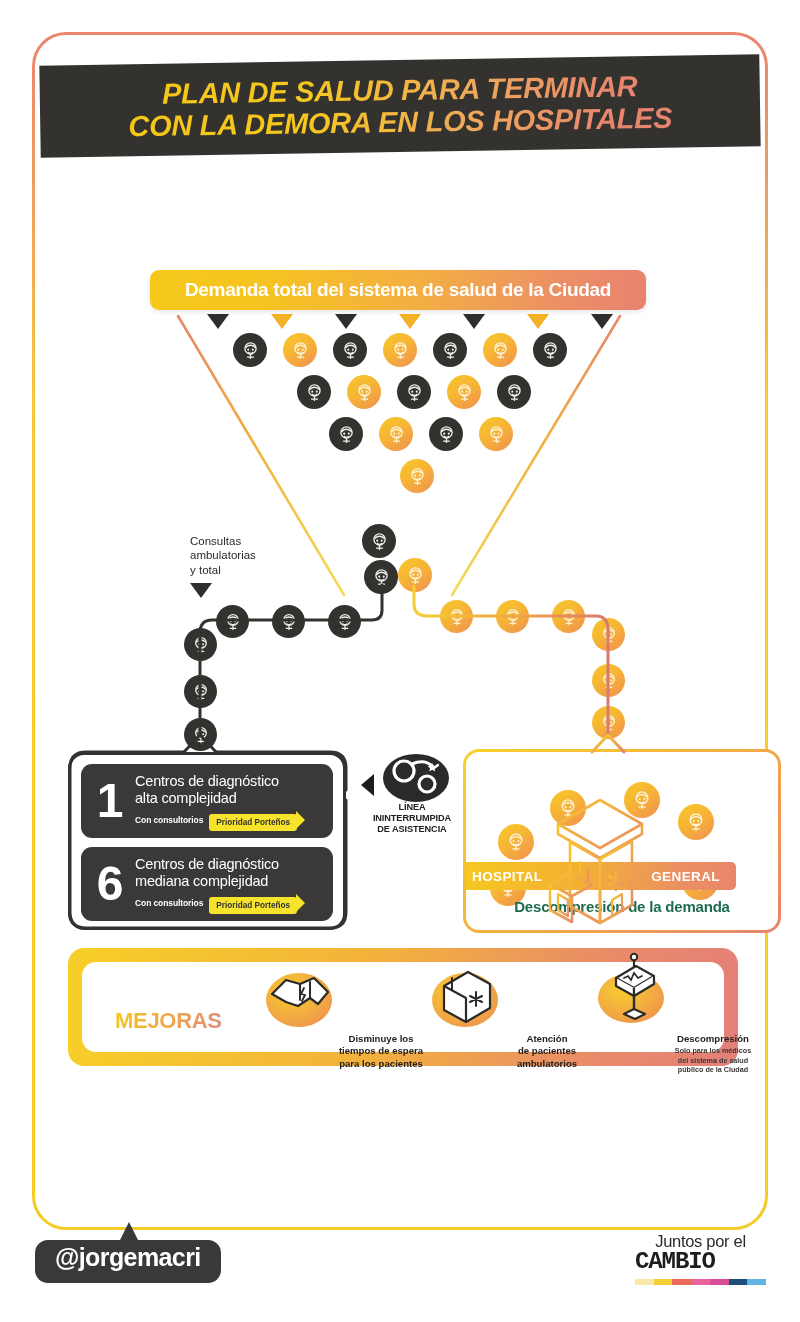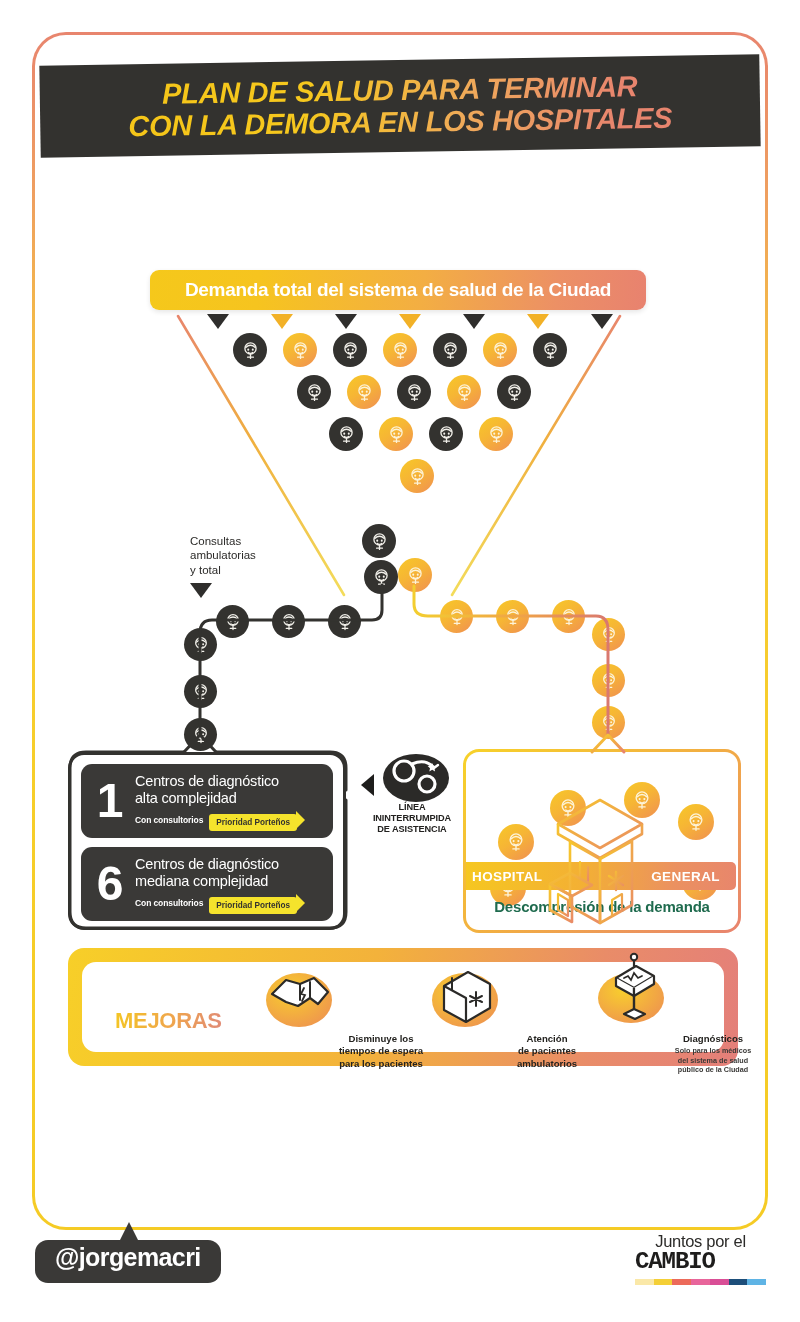--- a/index.html
+++ b/index.html
@@ -120,21 +120,21 @@
   }
   .linea-arrow {
     position: absolute; left: 3px; top: 22px;
     width: 0; height: 0;
     border-top: 11px solid transparent; border-bottom: 11px solid transparent;
     border-right: 13px solid #1E1D1C;
   }
 
   
   .hospcard {
-    position: absolute; left: 466px; top: 752px; width: 272px; height: 178px;
+    position: absolute; left: 466px; top: 752px; width: 312px; height: 178px;
     border: 3px solid; border-image: linear-gradient(135deg,#F6CE2A,#EC8C68) 1;
     border-radius: 16px;
     background: #fde047;
   }
   .hospcard-bg {
     position:absolute; inset:-3px; border-radius:16px; padding:3px;
     background: linear-gradient(140deg,#F7D229 0%,#F2AE42 50%,#E8836F 100%);
   }
   .hospcard-in { width:100%; height:100%; background:#fff; border-radius:13px; position:relative; overflow:hidden; }
   .hospbanner {
@@ -812,21 +812,21 @@
       <div class="mitem" style="left:224px;">
         <div class="blob"></div>
         <div class="mtitle" style="white-space:pre-line;">Disminuye los
 tiempos de espera
 para los pacientes</div>
         <div class="msub" style="white-space:pre-line;"></div>
       </div>
 
       <div class="mitem" style="left:556px;">
         <div class="blob"></div>
-        <div class="mtitle" style="white-space:pre-line;">Diagnósticos</div>
+        <div class="mtitle" style="white-space:pre-line;">Descompresión</div>
         <div class="msub" style="white-space:pre-line;">Solo para los médicos
 del sistema de salud
 público de la Ciudad</div>
       </div>
     </div>
   </div>
 
   <div class="handle-tail"></div>
   <div class="handle">@jorgemacri</div>
 

